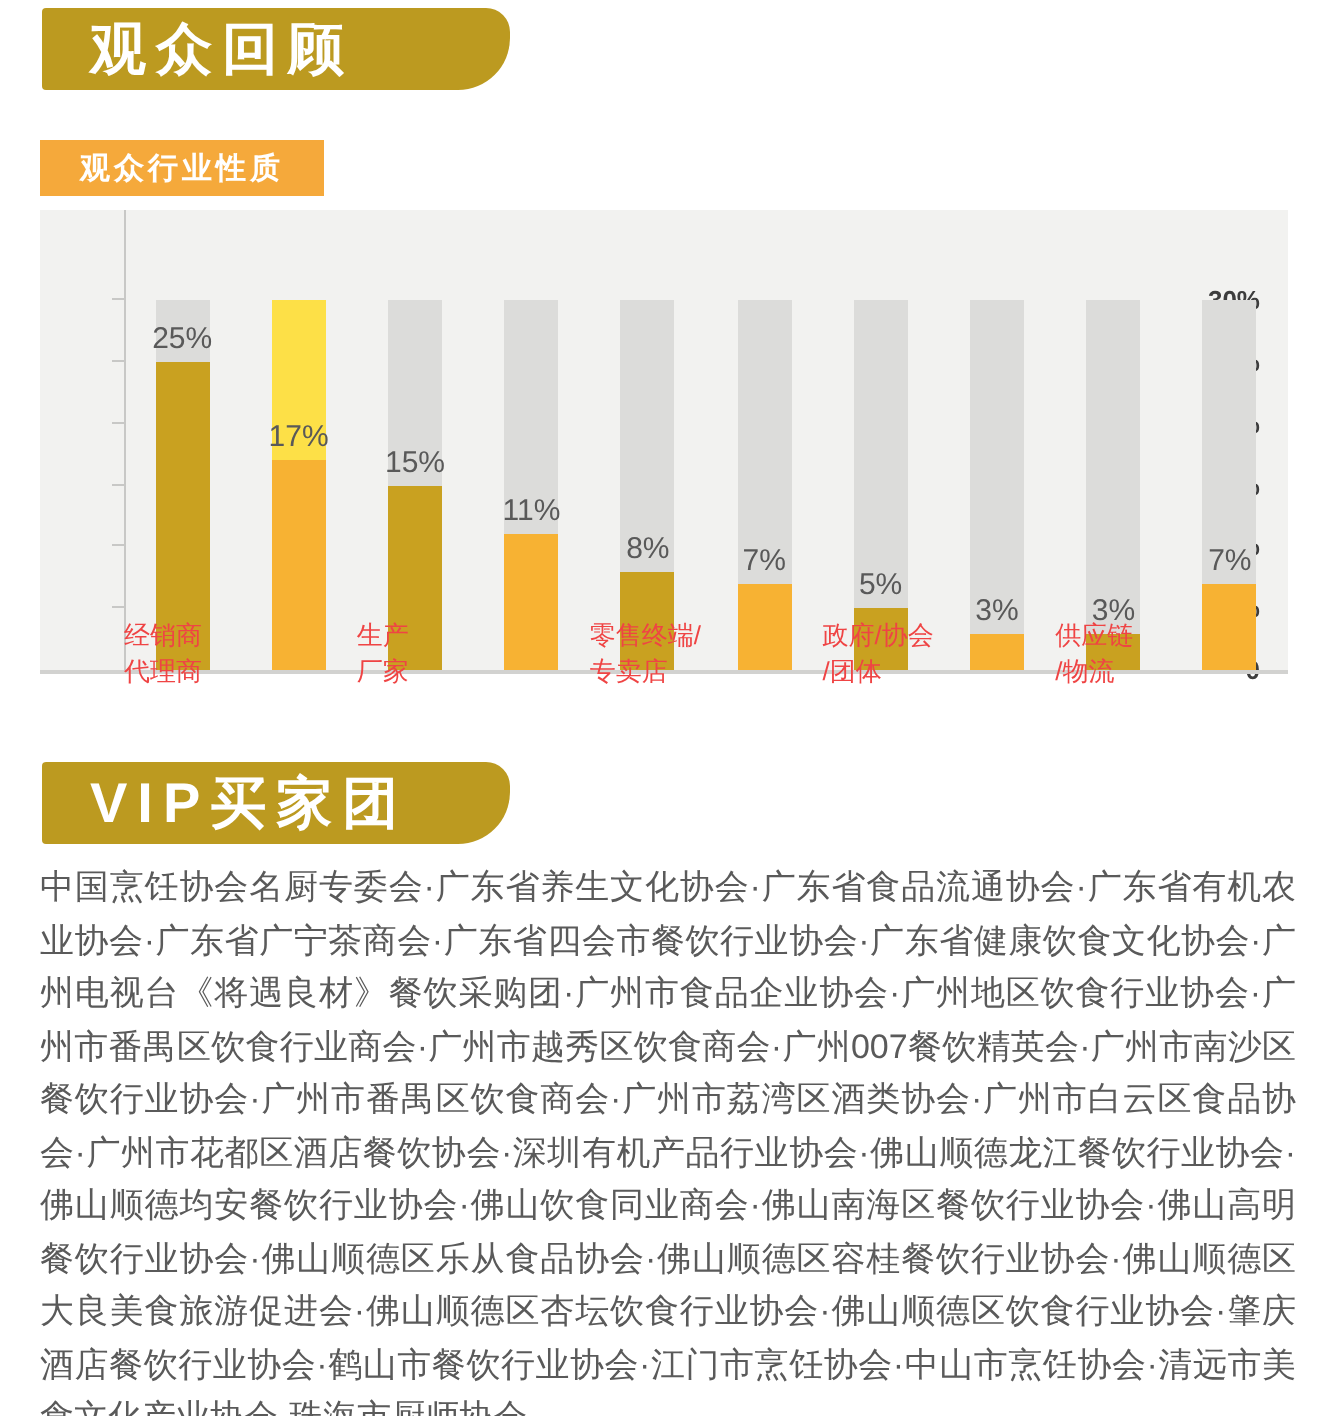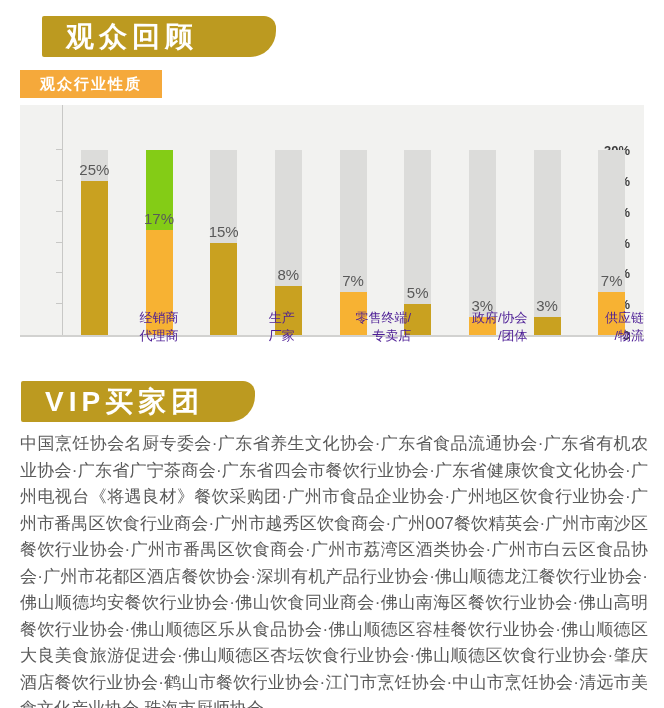--- a/index.html
+++ b/index.html
@@ -10,21 +10,21 @@
   }
   
   .banner-lg{
     position:absolute;left:21px;width:234px;height:41px;
     background:#BC9A20;color:#ffffff;
     border-radius:2px 12px 26px 2px;
     display:flex;align-items:center;
     font-size:28px;font-weight:bold;letter-spacing:5px;
     padding-left:24px;box-sizing:border-box;
   }
-  .banner-title{top:16px;margin-left:21px;}
+  .banner-title{top:4px;}
   .banner-vip{top:381px;}
   .sub-banner{
     position:absolute;left:20px;top:70px;width:142px;height:28px;
     background:#F5A93B;color:#ffffff;
     display:flex;align-items:center;justify-content:center;
     font-size:15px;font-weight:bold;letter-spacing:2px;
   }
   
   .chart-area{
     position:absolute;left:20px;top:105px;width:624px;height:232px;
@@ -59,21 +59,21 @@
   }
   .bar-value{
     position:absolute;left:50%;transform:translateX(-50%);
     font-size:15px;color:#595959;white-space:nowrap;
   }
   
   .x-labels{
     position:absolute;left:62px;top:309px;width:582px;display:flex;
   }
   .x-label{
-    flex:1;text-align:right;font-size:13px;line-height:18px;color:#4c1d95;
+    flex:1;text-align:left;font-size:13px;line-height:18px;color:#ef4444;
     white-space:nowrap;
   }
   
   .vip-paragraph{
     position:absolute;left:20px;top:431px;width:628px;
     font-size:17px;line-height:26.5px;color:#5A5A5A;
     text-align:justify;
   }
 </style>
 </head>
@@ -105,33 +105,39 @@
       <div class="ytick" style="bottom: 2px;">0</div>
     </div>
   <div class="plot-area" id="plot-area">
       <div class="bar-slot">
         <div class="bar-track" style="background: rgb(220, 220, 218);">
           <div class="bar-fill" style="height: 154.167px; background: rgb(201, 161, 32);"></div>
           <div class="bar-value" style="bottom: 157.167px;">25%</div>
         </div>
       </div>
       <div class="bar-slot">
-        <div class="bar-track" style="background: #84cc16;">
+        <div class="bar-track" style="background: #fde047;">
           <div class="bar-fill" style="height: 104.833px; background: rgb(247, 178, 51);"></div>
           <div class="bar-value" style="bottom: 107.833px;">17%</div>
         </div>
       </div>
       <div class="bar-slot">
         <div class="bar-track" style="background: rgb(220, 220, 218);">
           <div class="bar-fill" style="height: 92.5px; background: rgb(201, 161, 32);"></div>
           <div class="bar-value" style="bottom: 95.5px;">15%</div>
         </div>
       </div>
       <div class="bar-slot">
         <div class="bar-track" style="background: rgb(220, 220, 218);">
+          <div class="bar-fill" style="height: 67.8333px; background: rgb(247, 178, 51);"></div>
+          <div class="bar-value" style="bottom: 70.8333px;">11%</div>
+        </div>
+      </div>
+      <div class="bar-slot">
+        <div class="bar-track" style="background: rgb(220, 220, 218);">
           <div class="bar-fill" style="height: 49.3333px; background: rgb(201, 161, 32);"></div>
           <div class="bar-value" style="bottom: 52.3333px;">8%</div>
         </div>
       </div>
       <div class="bar-slot">
         <div class="bar-track" style="background: rgb(220, 220, 218);">
           <div class="bar-fill" style="height: 43.1667px; background: rgb(247, 178, 51);"></div>
           <div class="bar-value" style="bottom: 46.1667px;">7%</div>
         </div>
       </div>

